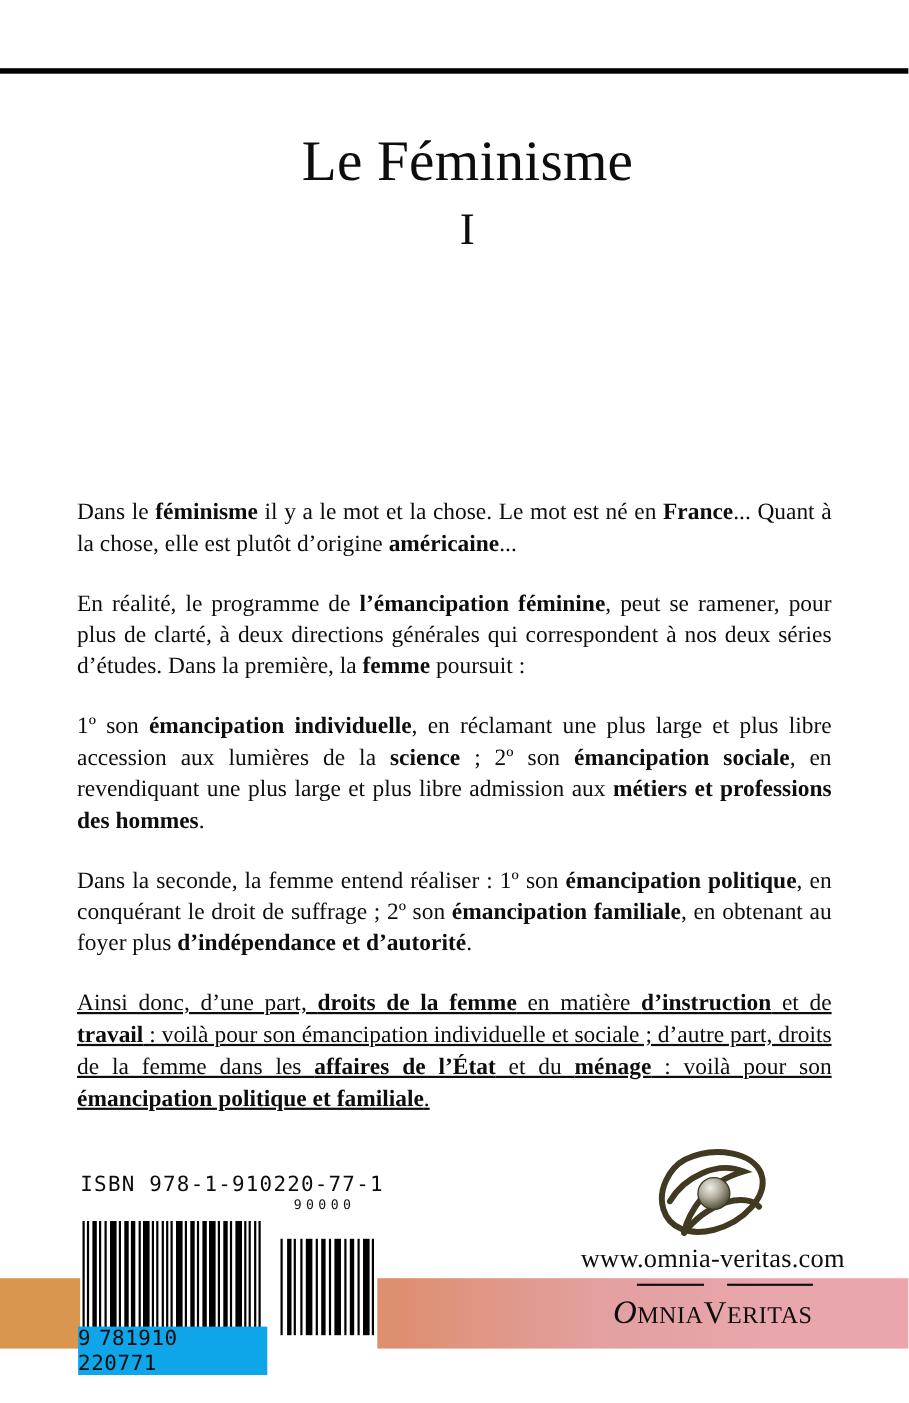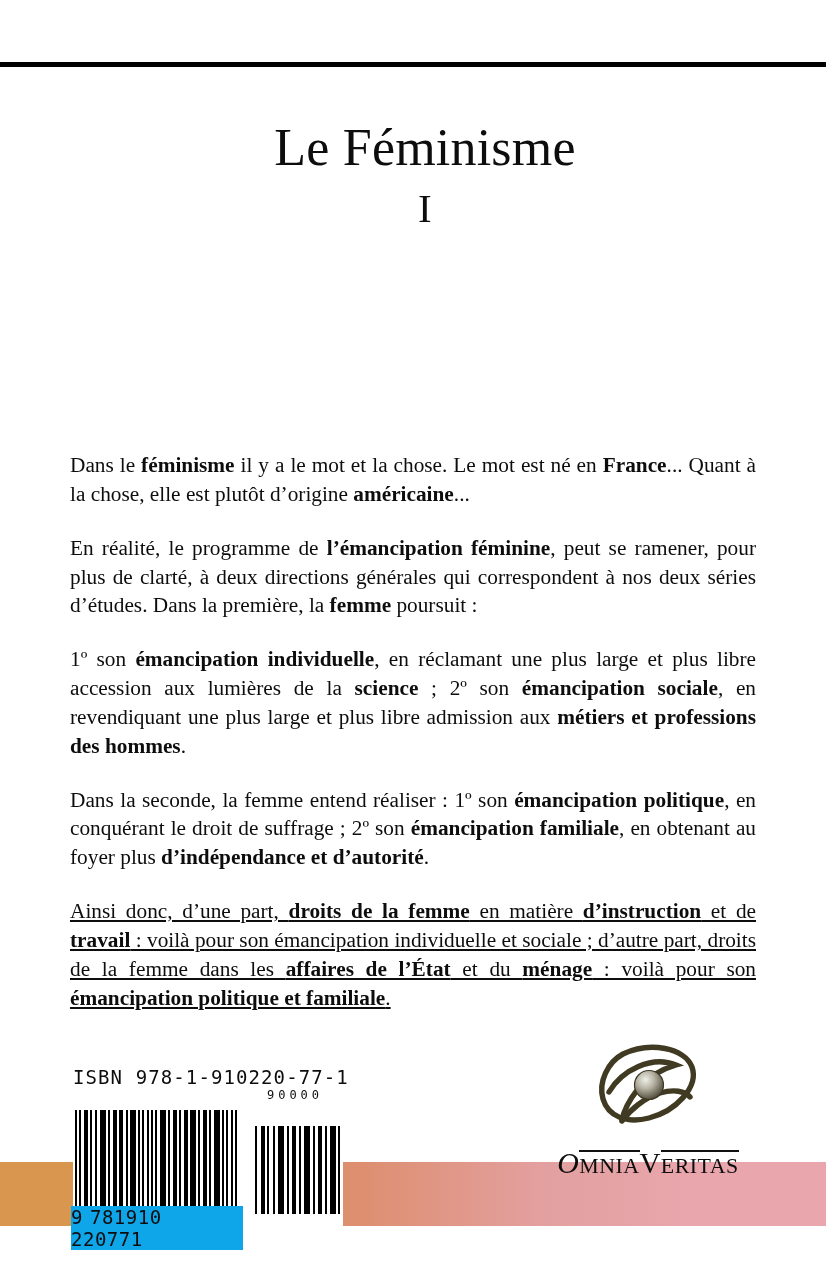--- a/index.html
+++ b/index.html
@@ -166,21 +166,21 @@
     white-space: nowrap;
     letter-spacing: 0.3px;
   }
   .wm-cap { font-size: 1em; }
   .wm-sc {
     font-size: 0.755em;
     letter-spacing: 0.5px;
   }
   .wm-bar {
     border-top: 2.5px solid #111;
-    padding-top: 1px;
+    padding-top: 14px;
   }
   #publisher-wordmark .wm-o { font-style: italic; font-size: 1.03em; }
 </style>
 </head>
 <body>
 
 <div id="top-rule"></div>
 
 <div id="title-block">
   <div id="book-title">
@@ -272,16 +272,17 @@
         <stop offset="100%" stop-color="#4a4534"></stop>
       </radialGradient>
     </defs>
     <g fill="none" stroke="#413a22" stroke-width="5.4" stroke-linecap="round">
       <path d="M31 14 C58 1 93 8 100 27 C107 47 84 71 57 78 C34 84 16 76 11 59 C6 42 16 22 31 14 Z"></path>
       <path d="M17 52 C30 30 60 15 84 25 C70 29 56 37 46 49 C38 59 32 70 30 80"></path>
       <path d="M30 81 C38 70 52 58 68 53 C82 49 93 51 98 57"></path>
     </g>
     <circle cx="57" cy="45" r="14.5" fill="url(#pupilGrad)" stroke="#3d3824" stroke-width="1.2"></circle>
   </svg>
+  <div id="website-url">www.omnia-veritas.com</div>
   <div id="publisher-wordmark">
     <span class="wm-cap wm-o">O</span><span class="wm-sc wm-bar">MNIA</span><span class="wm-cap">V</span><span class="wm-sc wm-bar">ERITAS</span>
   </div>
 </div>
 
 </body></html>

